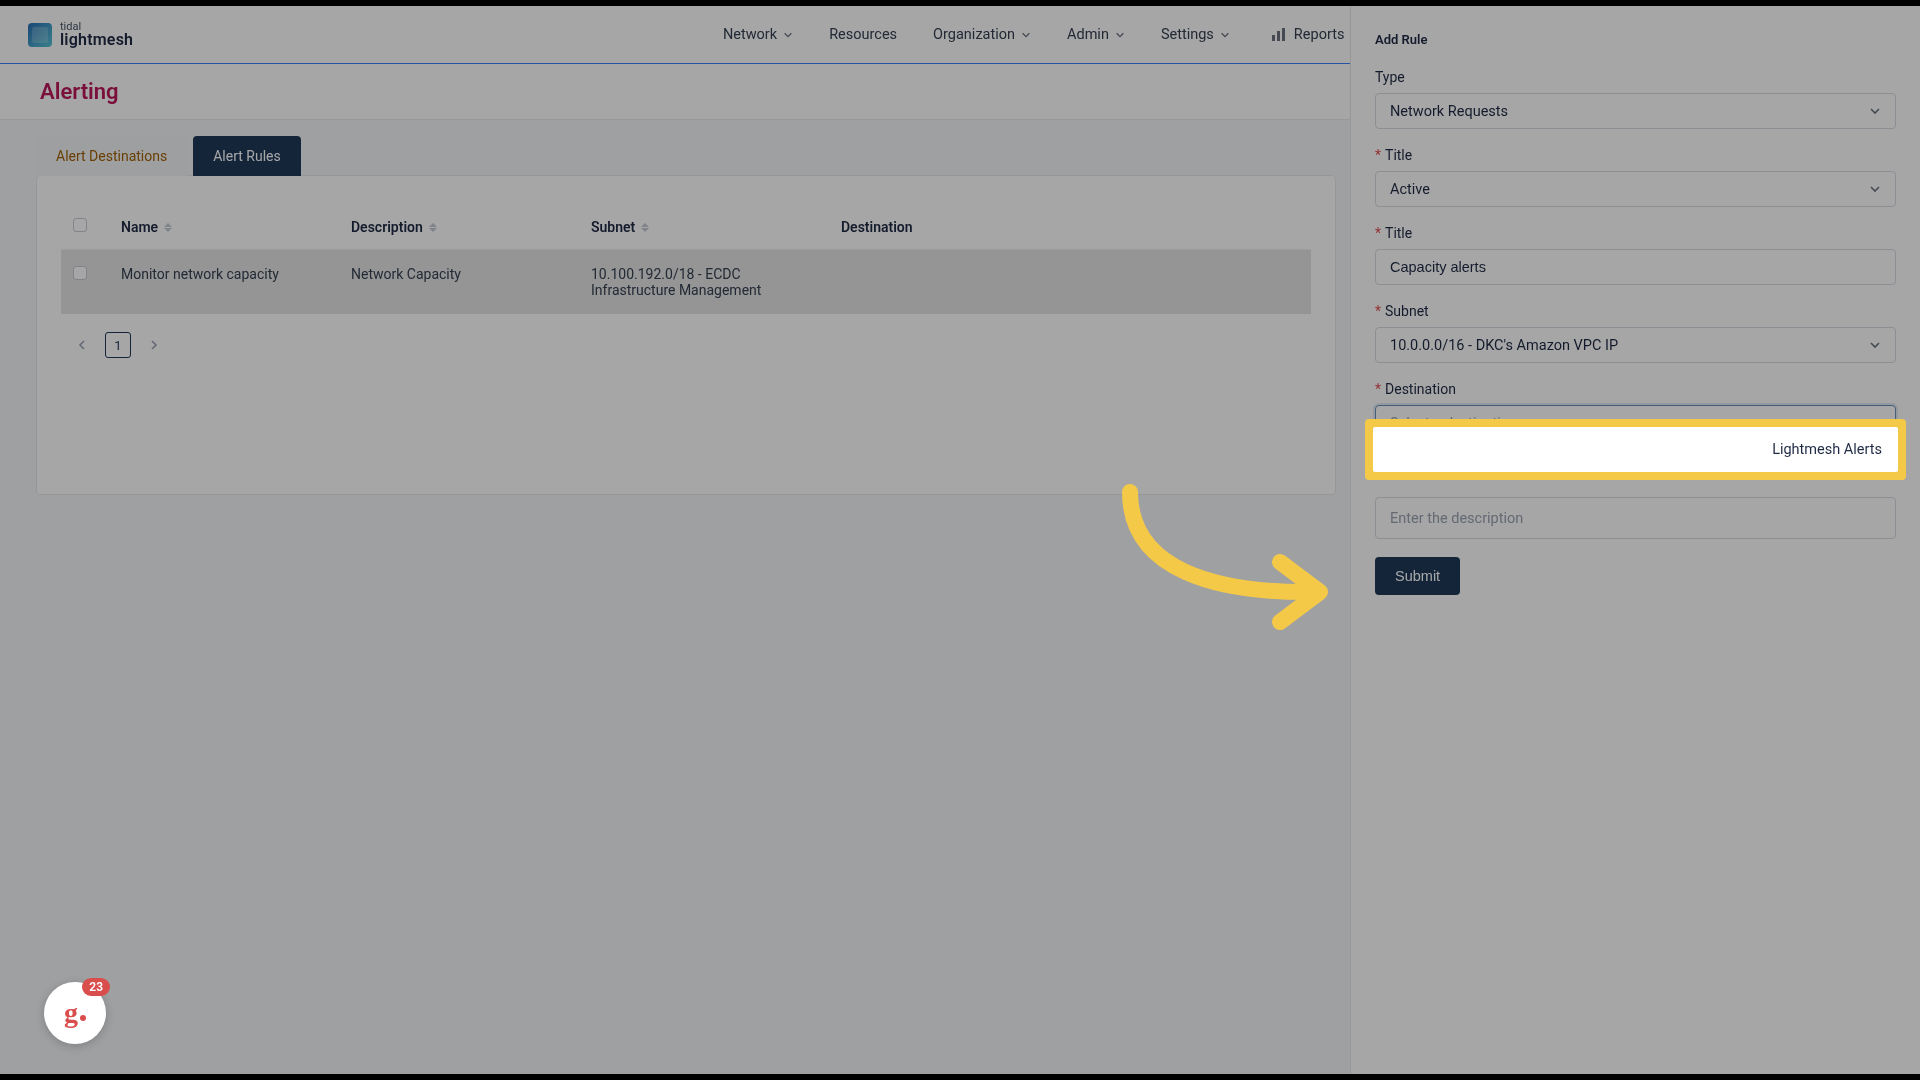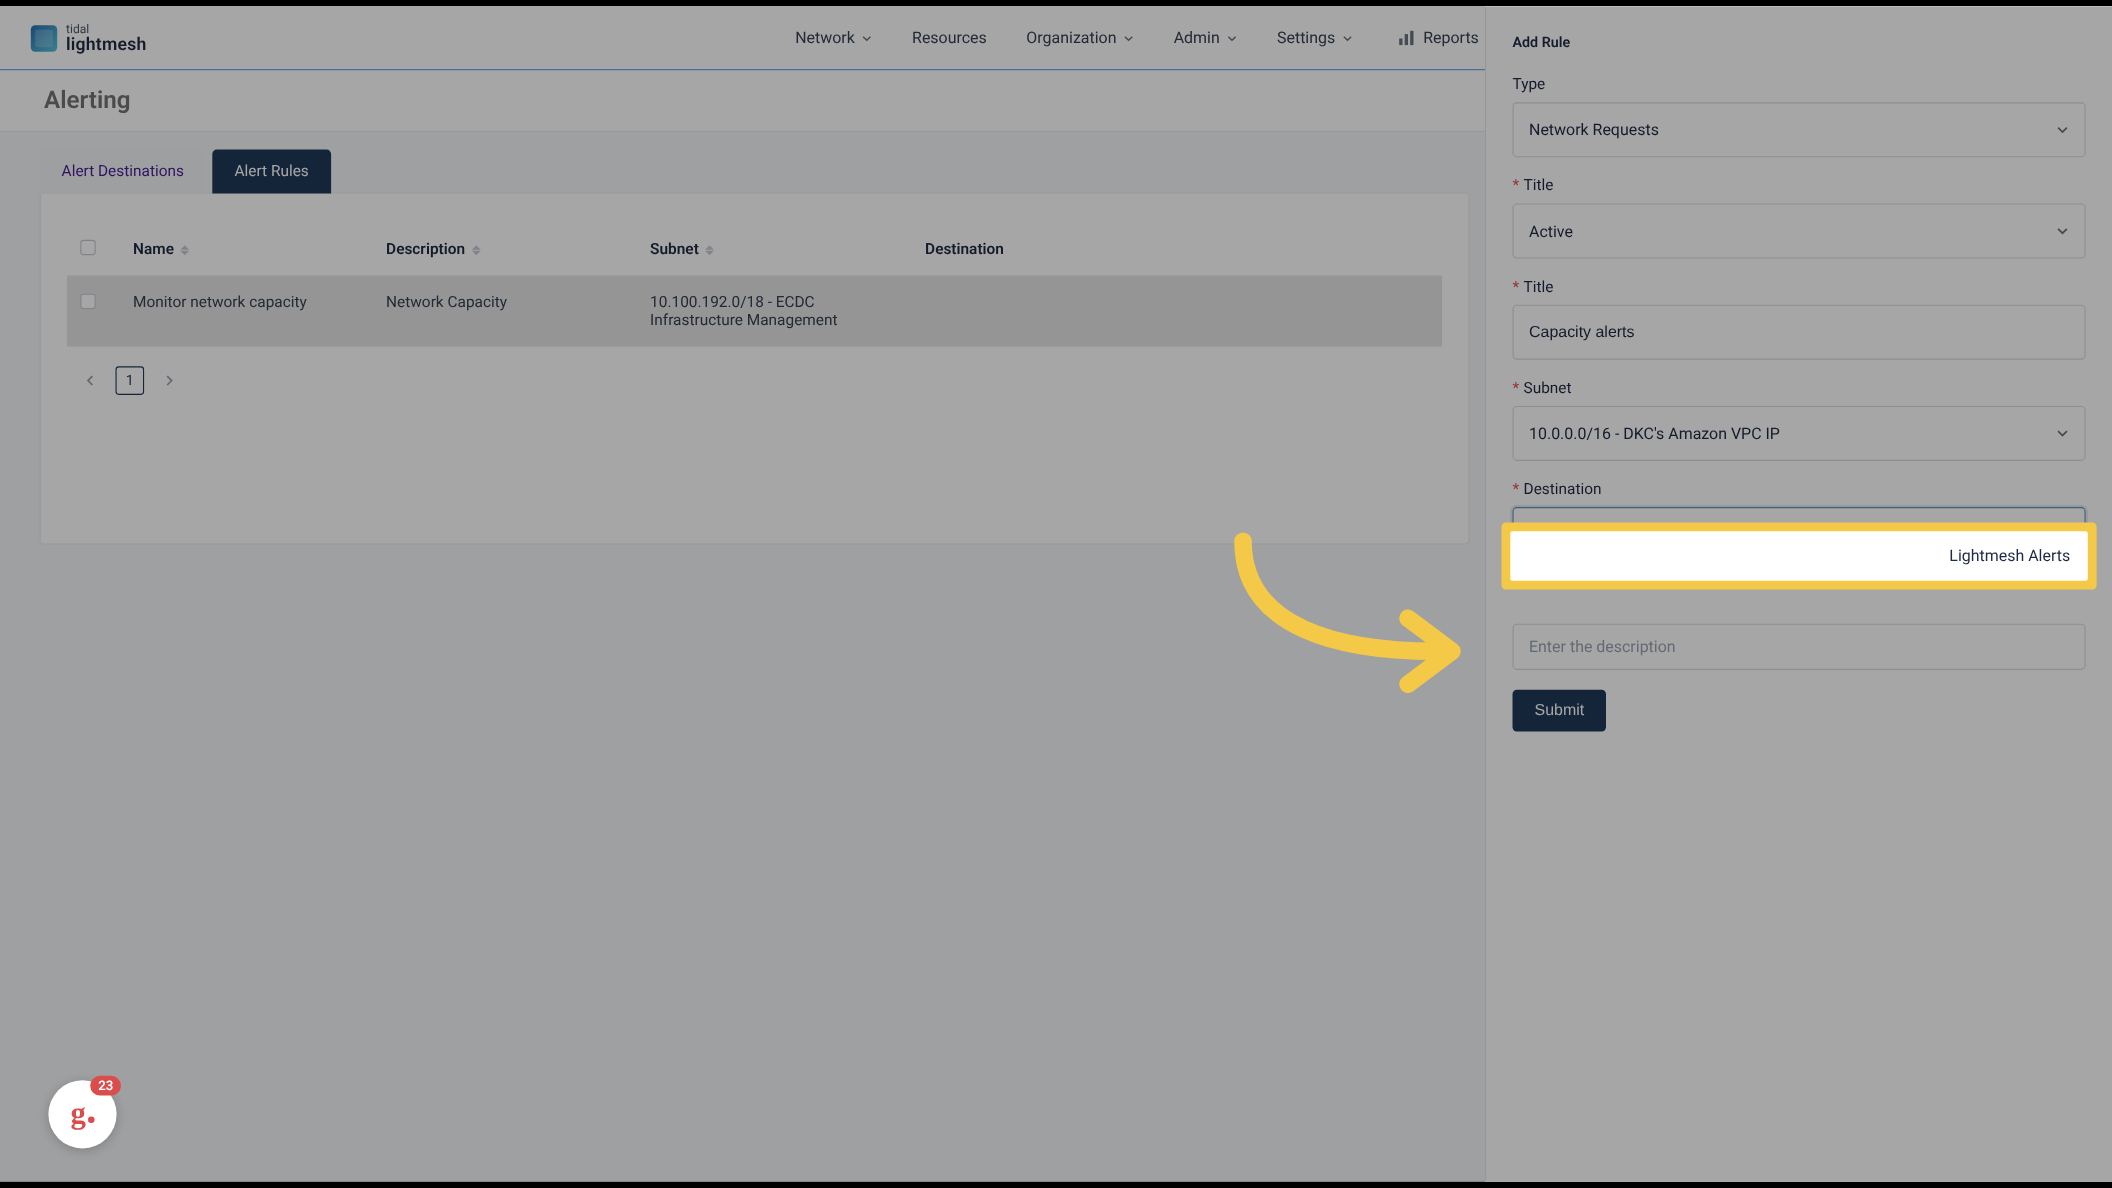--- a/index.html
+++ b/index.html
@@ -25,26 +25,26 @@
 
   .nav { display:flex; align-items:center; gap: 36px; margin-left: auto; }
   .nav-item { display:flex; align-items:center; gap:6px; font-size:14.5px; color:#364152; cursor:pointer; }
   .nav-item .chev { width:10px; height:10px; }
   .nav-right { display:flex; align-items:center; gap: 30px; margin-left: 40px; }
   .nav-right .nav-item { gap:8px; }
   .icon-small { width:16px; height:16px; display:inline-flex; align-items:center; justify-content:center; }
 
   
   .page-title-bar { position:absolute; top:58px; left:0; right:0; height:56px; background:#ffffff; border-bottom:1px solid #e8e9ec; display:flex; align-items:center; padding:0 40px; }
-  .page-title { font-size:22px; font-weight:600; color:#737373; }
+  .page-title { font-size:22px; font-weight:600; color:#be185d; }
 
   
   .content { position:absolute; top:130px; left:36px; width: 1300px; }
   .tabs { display:flex; gap:6px; }
-  .tab { padding: 12px 20px; font-size:14px; color:#4c1d95; background:#f3f4f6; border-radius:4px 4px 0 0; cursor:pointer; }
+  .tab { padding: 12px 20px; font-size:14px; color:#a16207; background:#f3f4f6; border-radius:4px 4px 0 0; cursor:pointer; }
   .tab.active { background:#1f3a5a; color:#fff; }
 
   .panel { background:#fff; border:1px solid #e8e9ec; border-radius:4px; padding: 28px 24px 24px; min-height: 320px; margin-top:-1px; }
   .table { width:100%; border-collapse:collapse; font-size:14px; }
   .table th { text-align:left; font-weight:600; color:#1f2a44; padding:14px 12px; border-bottom:1px solid #eef0f3; }
   .table td { padding:16px 12px; color:#364152; vertical-align:top; }
   .table tr.row { background:#e5e5e5; }
   .sort { display:inline-flex; flex-direction:column; margin-left:6px; gap:1px; vertical-align:middle; }
   .sort span { width:0; height:0; border-left:4px solid transparent; border-right:4px solid transparent; }
   .sort .up { border-bottom:4px solid #c5cad3; }
@@ -54,21 +54,21 @@
   .pager { display:flex; align-items:center; gap:10px; margin-top:18px; padding-left:8px; }
   .pager-btn { width:26px; height:26px; display:flex; align-items:center; justify-content:center; color:#9aa3b2; cursor:pointer; }
   .pager-page { width:26px; height:26px; border:1px solid #1f3a5a; color:#1f3a5a; border-radius:3px; display:flex; align-items:center; justify-content:center; font-size:13px; }
 
   
   .side-panel { position:absolute; top:0; right:0; width:570px; bottom:0; background:#fff; border-left:1px solid #e8e9ec; padding: 26px 24px; }
   .side-title { font-size:13px; font-weight:600; color:#1f2a44; margin-bottom: 22px; }
   .form-group { margin-bottom: 18px; }
   .form-label { font-size:14px; color:#1f2a44; margin-bottom:8px; display:block; }
   .req { color:#e05252; margin-right:4px; }
-  .form-control { width:100%; height:50px; border:1px solid #d7dbe2; border-radius:4px; background:#fff; padding:0 14px; font-size:14.5px; color:#1f2a44; display:flex; align-items:center; justify-content:space-between; }
+  .form-control { width:100%; height:36px; border:1px solid #d7dbe2; border-radius:4px; background:#fff; padding:0 14px; font-size:14.5px; color:#1f2a44; display:flex; align-items:center; justify-content:space-between; }
   .form-control.select { cursor:pointer; }
   .form-control input { border:none; outline:none; width:100%; font-size:14.5px; color:#1f2a44; background:transparent; }
   .form-control .ph { color:#9aa3b2; }
   .textarea { height:42px; }
   .submit-btn { background:#1f3a5a; color:#fff; border:none; border-radius:4px; padding:11px 20px; font-size:14.5px; cursor:pointer; }
 
   
   .dropdown-wrap { position:relative; }
   .dd-highlight { position:absolute; left:-10px; right:-10px; top:38px; padding:8px; background:#f4c948; border-radius:4px; z-index:120;text-align:right; }
   .dd-option { background:#fff; padding:14px 16px; font-size:14.5px; color:#1f2a44; border-radius:2px; cursor:pointer; }

